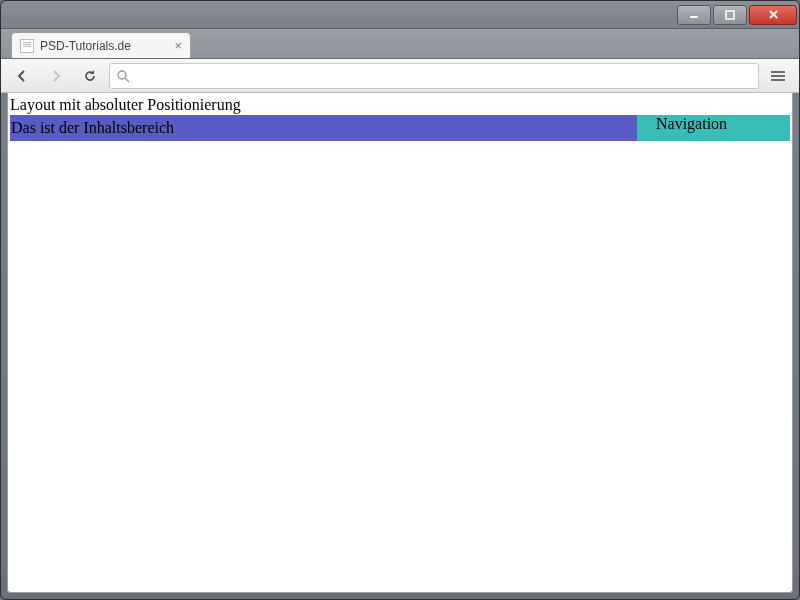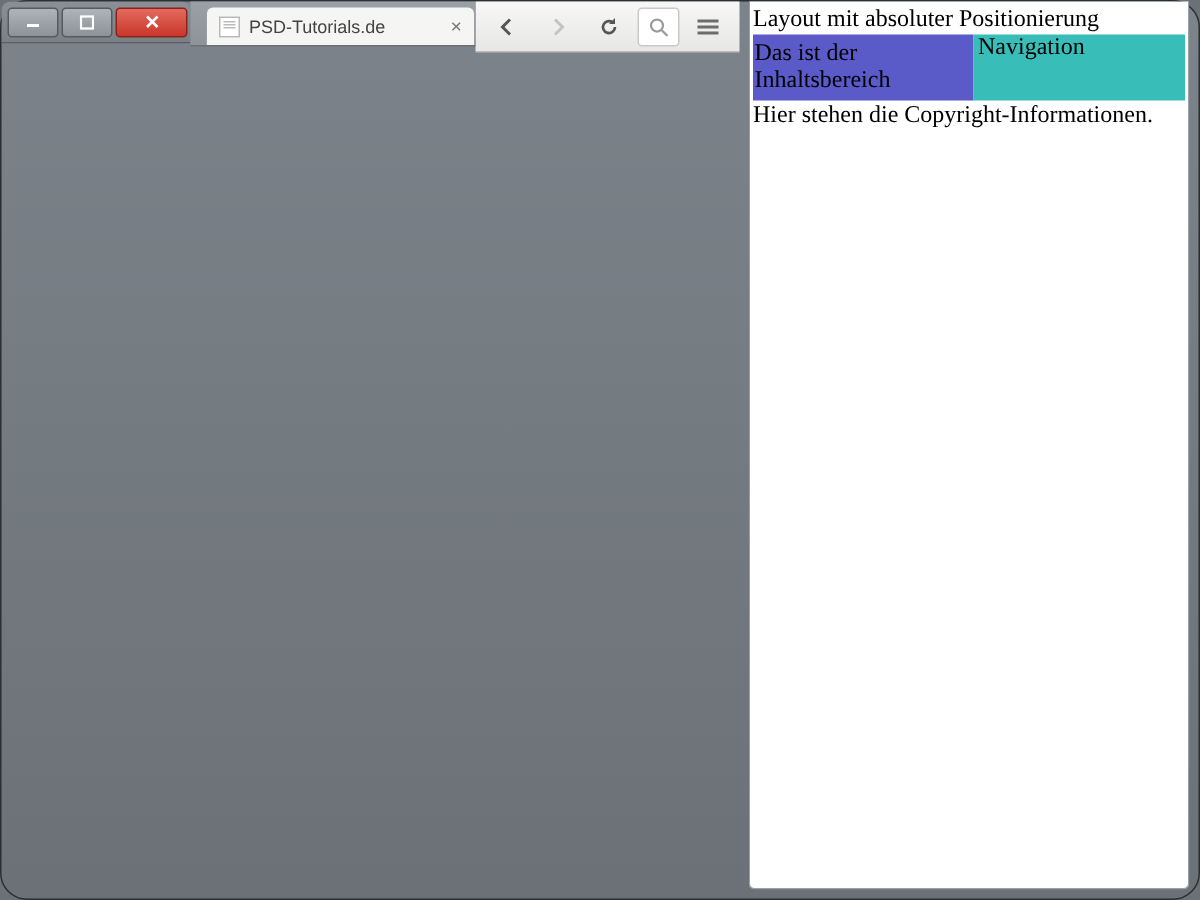--- a/index.html
+++ b/index.html
@@ -4,22 +4,22 @@
 <style>
   * { box-sizing: border-box; margin: 0; padding: 0; }
   html, body { width: 800px; height: 600px; overflow: hidden; font-family: "Segoe UI", Tahoma, sans-serif; }
   body { background: #6b7177; display: flex; flex-direction: column; }
 
   
   .window {
     width: 800px; height: 600px;
     background: linear-gradient(#7c838a, #6b7177);
     border: 1px solid #2b2f33;
-    border-radius: 18px;
-    display: flex; flex-direction: row;
+    border-radius: 6px;
+    display: flex; flex-direction: column;
     position: relative;
   }
   .titlebar {
     height: 28px;
     background: linear-gradient(#8a9096, #7a8086);
     border-bottom: 1px solid #5a5f64;
     display: flex; align-items: center; justify-content: flex-end;
     padding: 0 2px;
     border-radius: 6px 6px 0 0;
   }
@@ -118,24 +118,24 @@
   .content-row {
     display: flex; width: 100%;
   }
   .content {
     flex: 1;
     background: #5a5ac8;
     color: #000;
     padding: 4px 1px;
   }
   .nav {
-    width: 141px;
+    width: 153px;
     background: #39bdb8;
     color: #000;
-    padding: 0 3px;
+    padding: 0 19px;
   }
 
   
   .hamburger { width: 14px; height: 2px; background: #6d6d6b; position: relative; }
   .hamburger::before, .hamburger::after { content: ""; position: absolute; left: 0; width: 14px; height: 2px; background: #6d6d6b; }
   .hamburger::before { top: -4px; } .hamburger::after { top: 4px; }
 </style>
 </head>
 <body>
 
@@ -196,17 +196,16 @@
     </div>
   </div>
 
   <div class="viewport">
     <div class="page">
       <div class="row">Layout mit absoluter Positionierung</div>
       <div class="content-row">
         <div class="content">Das ist der Inhaltsbereich</div>
         <div class="nav">Navigation</div>
       </div>
-      <div class="row">Hier stehen die Copyright-Informationen.</div>
     </div>
   </div>
 
 </div>
 
 </body></html>

